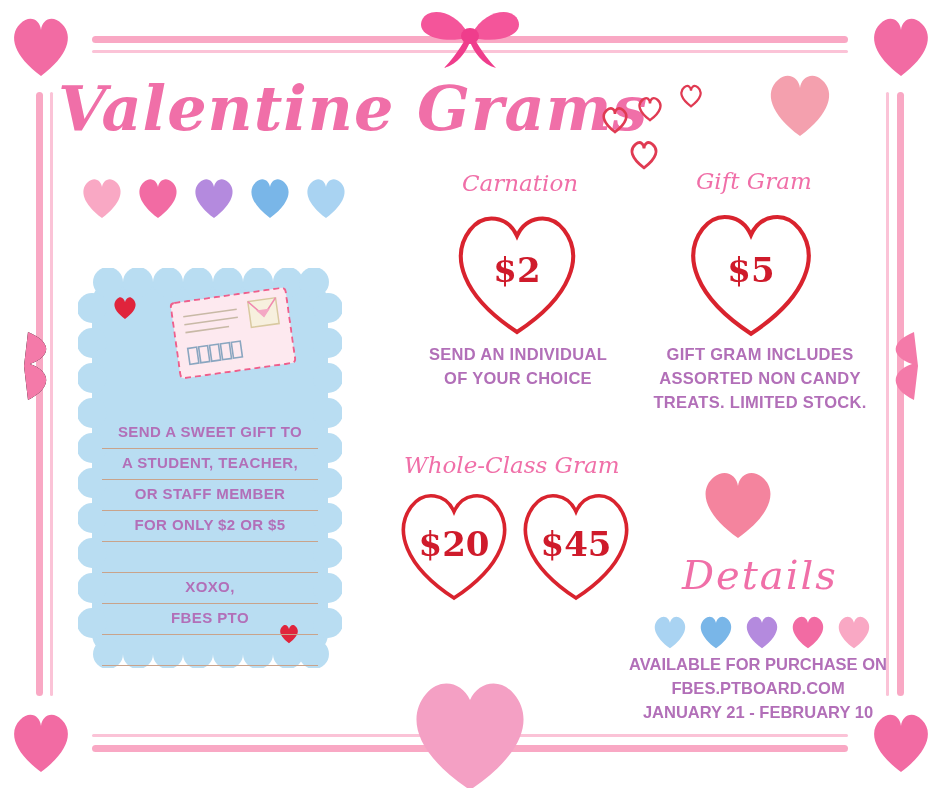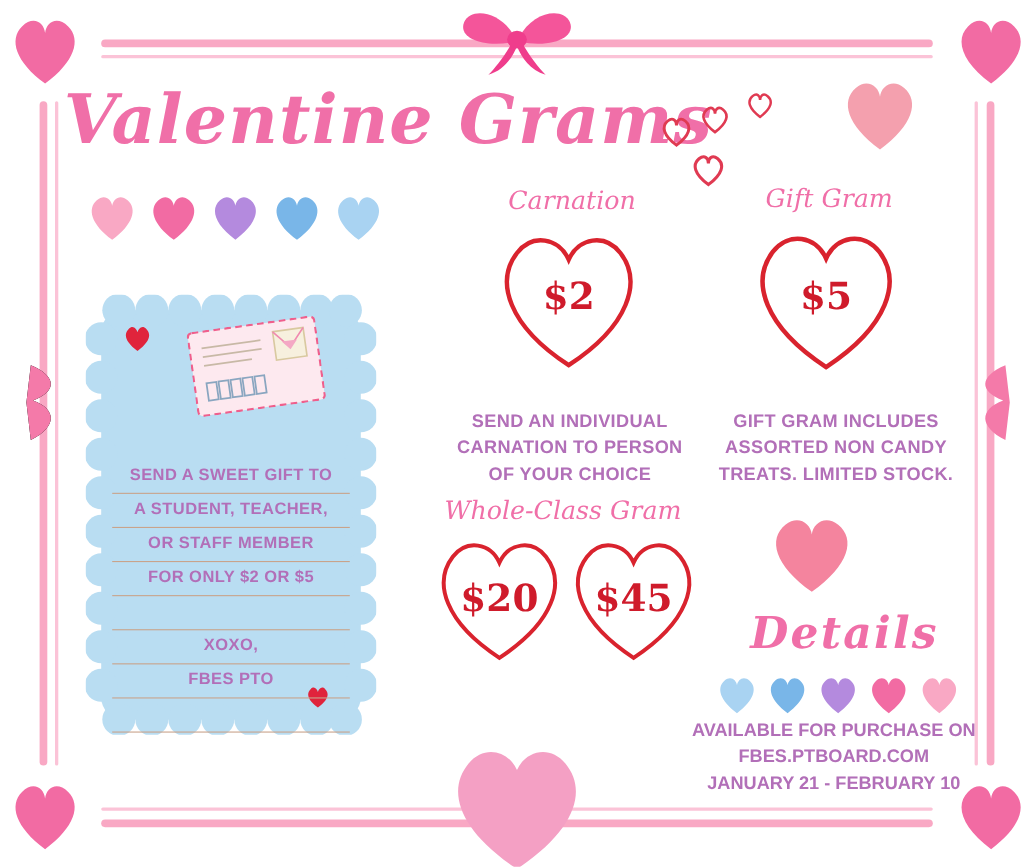--- a/index.html
+++ b/index.html
@@ -118,31 +118,30 @@
     font-size: 34px;
   }
   .desc {
     position: absolute;
     text-align: center;
     color: #b26fb8;
     font-weight: bold;
     font-size: 16.5px;
     line-height: 24px;
     letter-spacing: 0.3px;
-    margin-top: 29px;
   }
 
   
   #details-title {
     position: absolute;
     left: 682px;
     top: 552px;
     font-family: "DejaVu Serif", serif;
     font-style: italic;
-    font-weight: bold;
+    font-weight: normal;
     font-size: 40px;
     color: #f06fa8;
     letter-spacing: 2px;
   }
   #details-hearts {
     position: absolute;
     left: 650px;
     top: 614px;
     display: flex;
     gap: 6px;
@@ -362,21 +361,20 @@
 
   <div class="script-label" style="left:462px; top:170px;">Carnation</div>
   <div class="price-heart" style="left:446px; top:208px;">
     <svg width="142" height="128" viewBox="0 0 142 128">
       <path d="M71 124 C 16 88, 4 48, 24 22 C 38 4, 62 8, 71 28 C 80 8, 104 4, 118 22 C 138 48, 126 88, 71 124 Z" fill="none" stroke="#d9232e" stroke-width="4"></path>
     </svg>
     <div class="price-text" style="top:42px; left:0;">$2</div>
   </div>
   <div class="desc" style="left:404px; top:342px; width:228px;">
     <div>SEND AN INDIVIDUAL</div>
-    <div>CARNATION TO PERSON</div>
     <div>OF YOUR CHOICE</div>
   </div>
 
   <div class="script-label" style="left:696px; top:168px;">Gift Gram</div>
   <div class="price-heart" style="left:678px; top:206px;">
     <svg width="146" height="132" viewBox="0 0 142 128">
       <path d="M71 124 C 16 88, 4 48, 24 22 C 38 4, 62 8, 71 28 C 80 8, 104 4, 118 22 C 138 48, 126 88, 71 124 Z" fill="none" stroke="#d9232e" stroke-width="4"></path>
     </svg>
     <div class="price-text" style="top:44px; left:0;">$5</div>
   </div>

